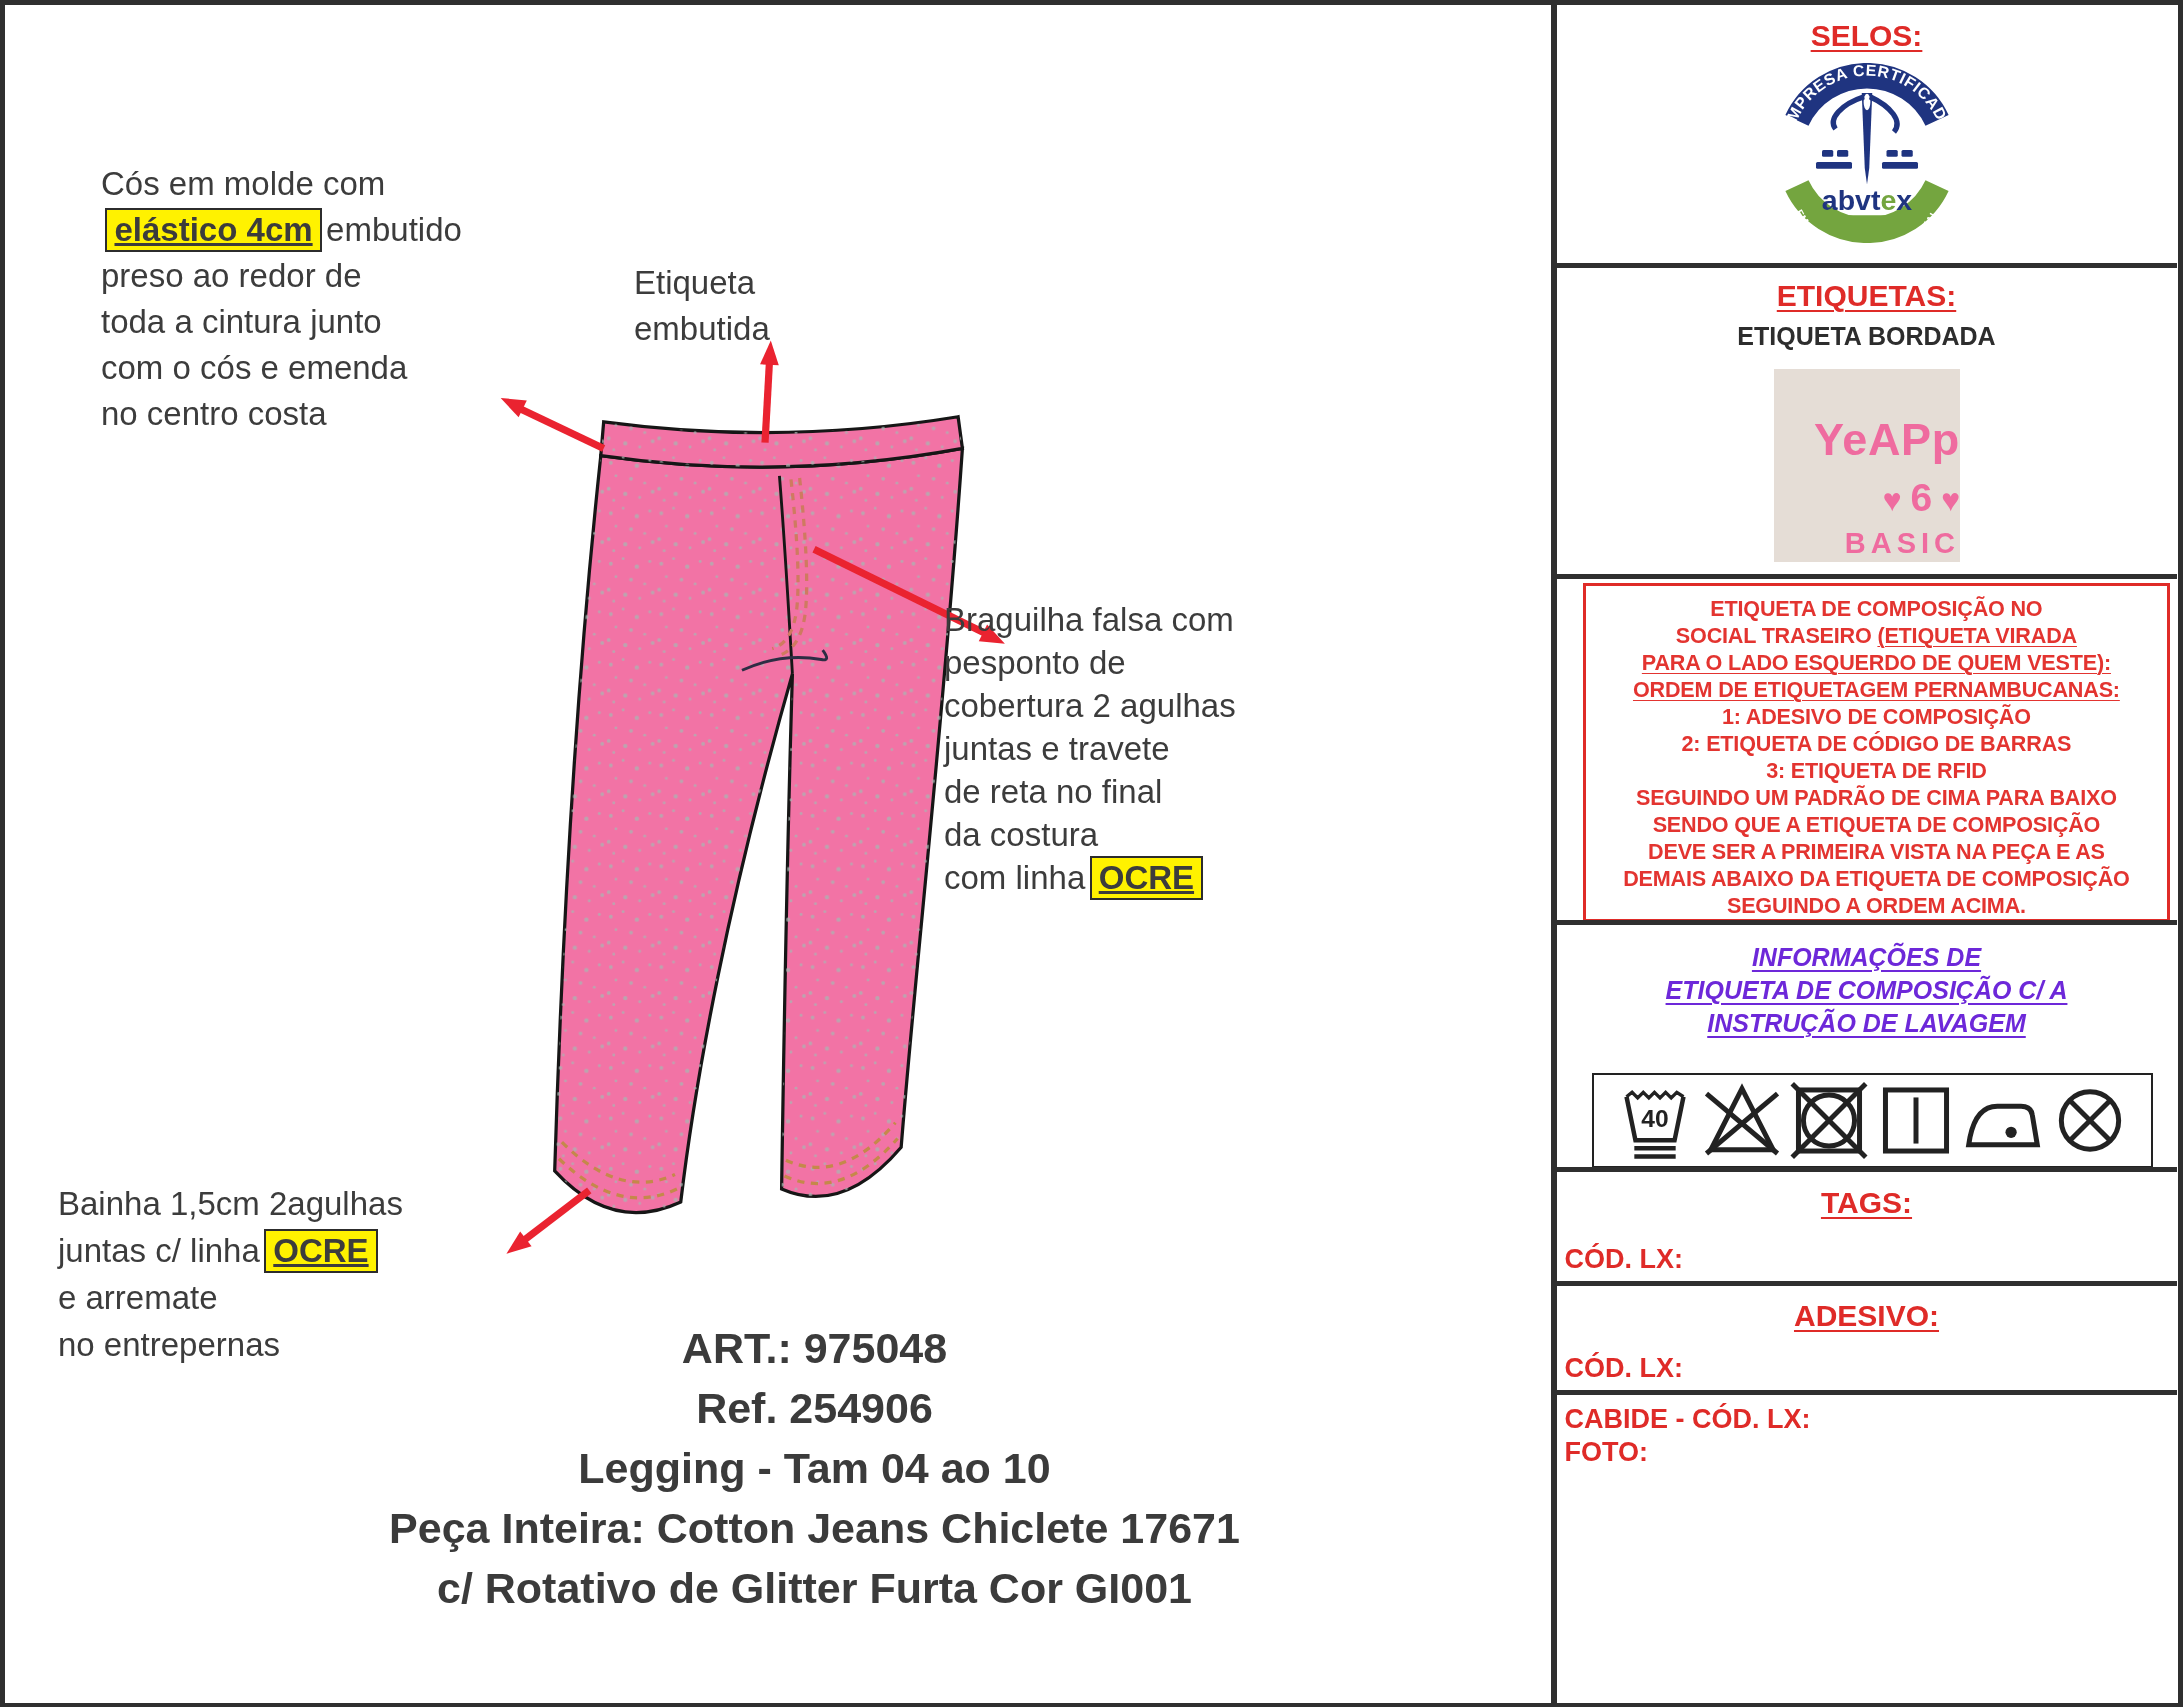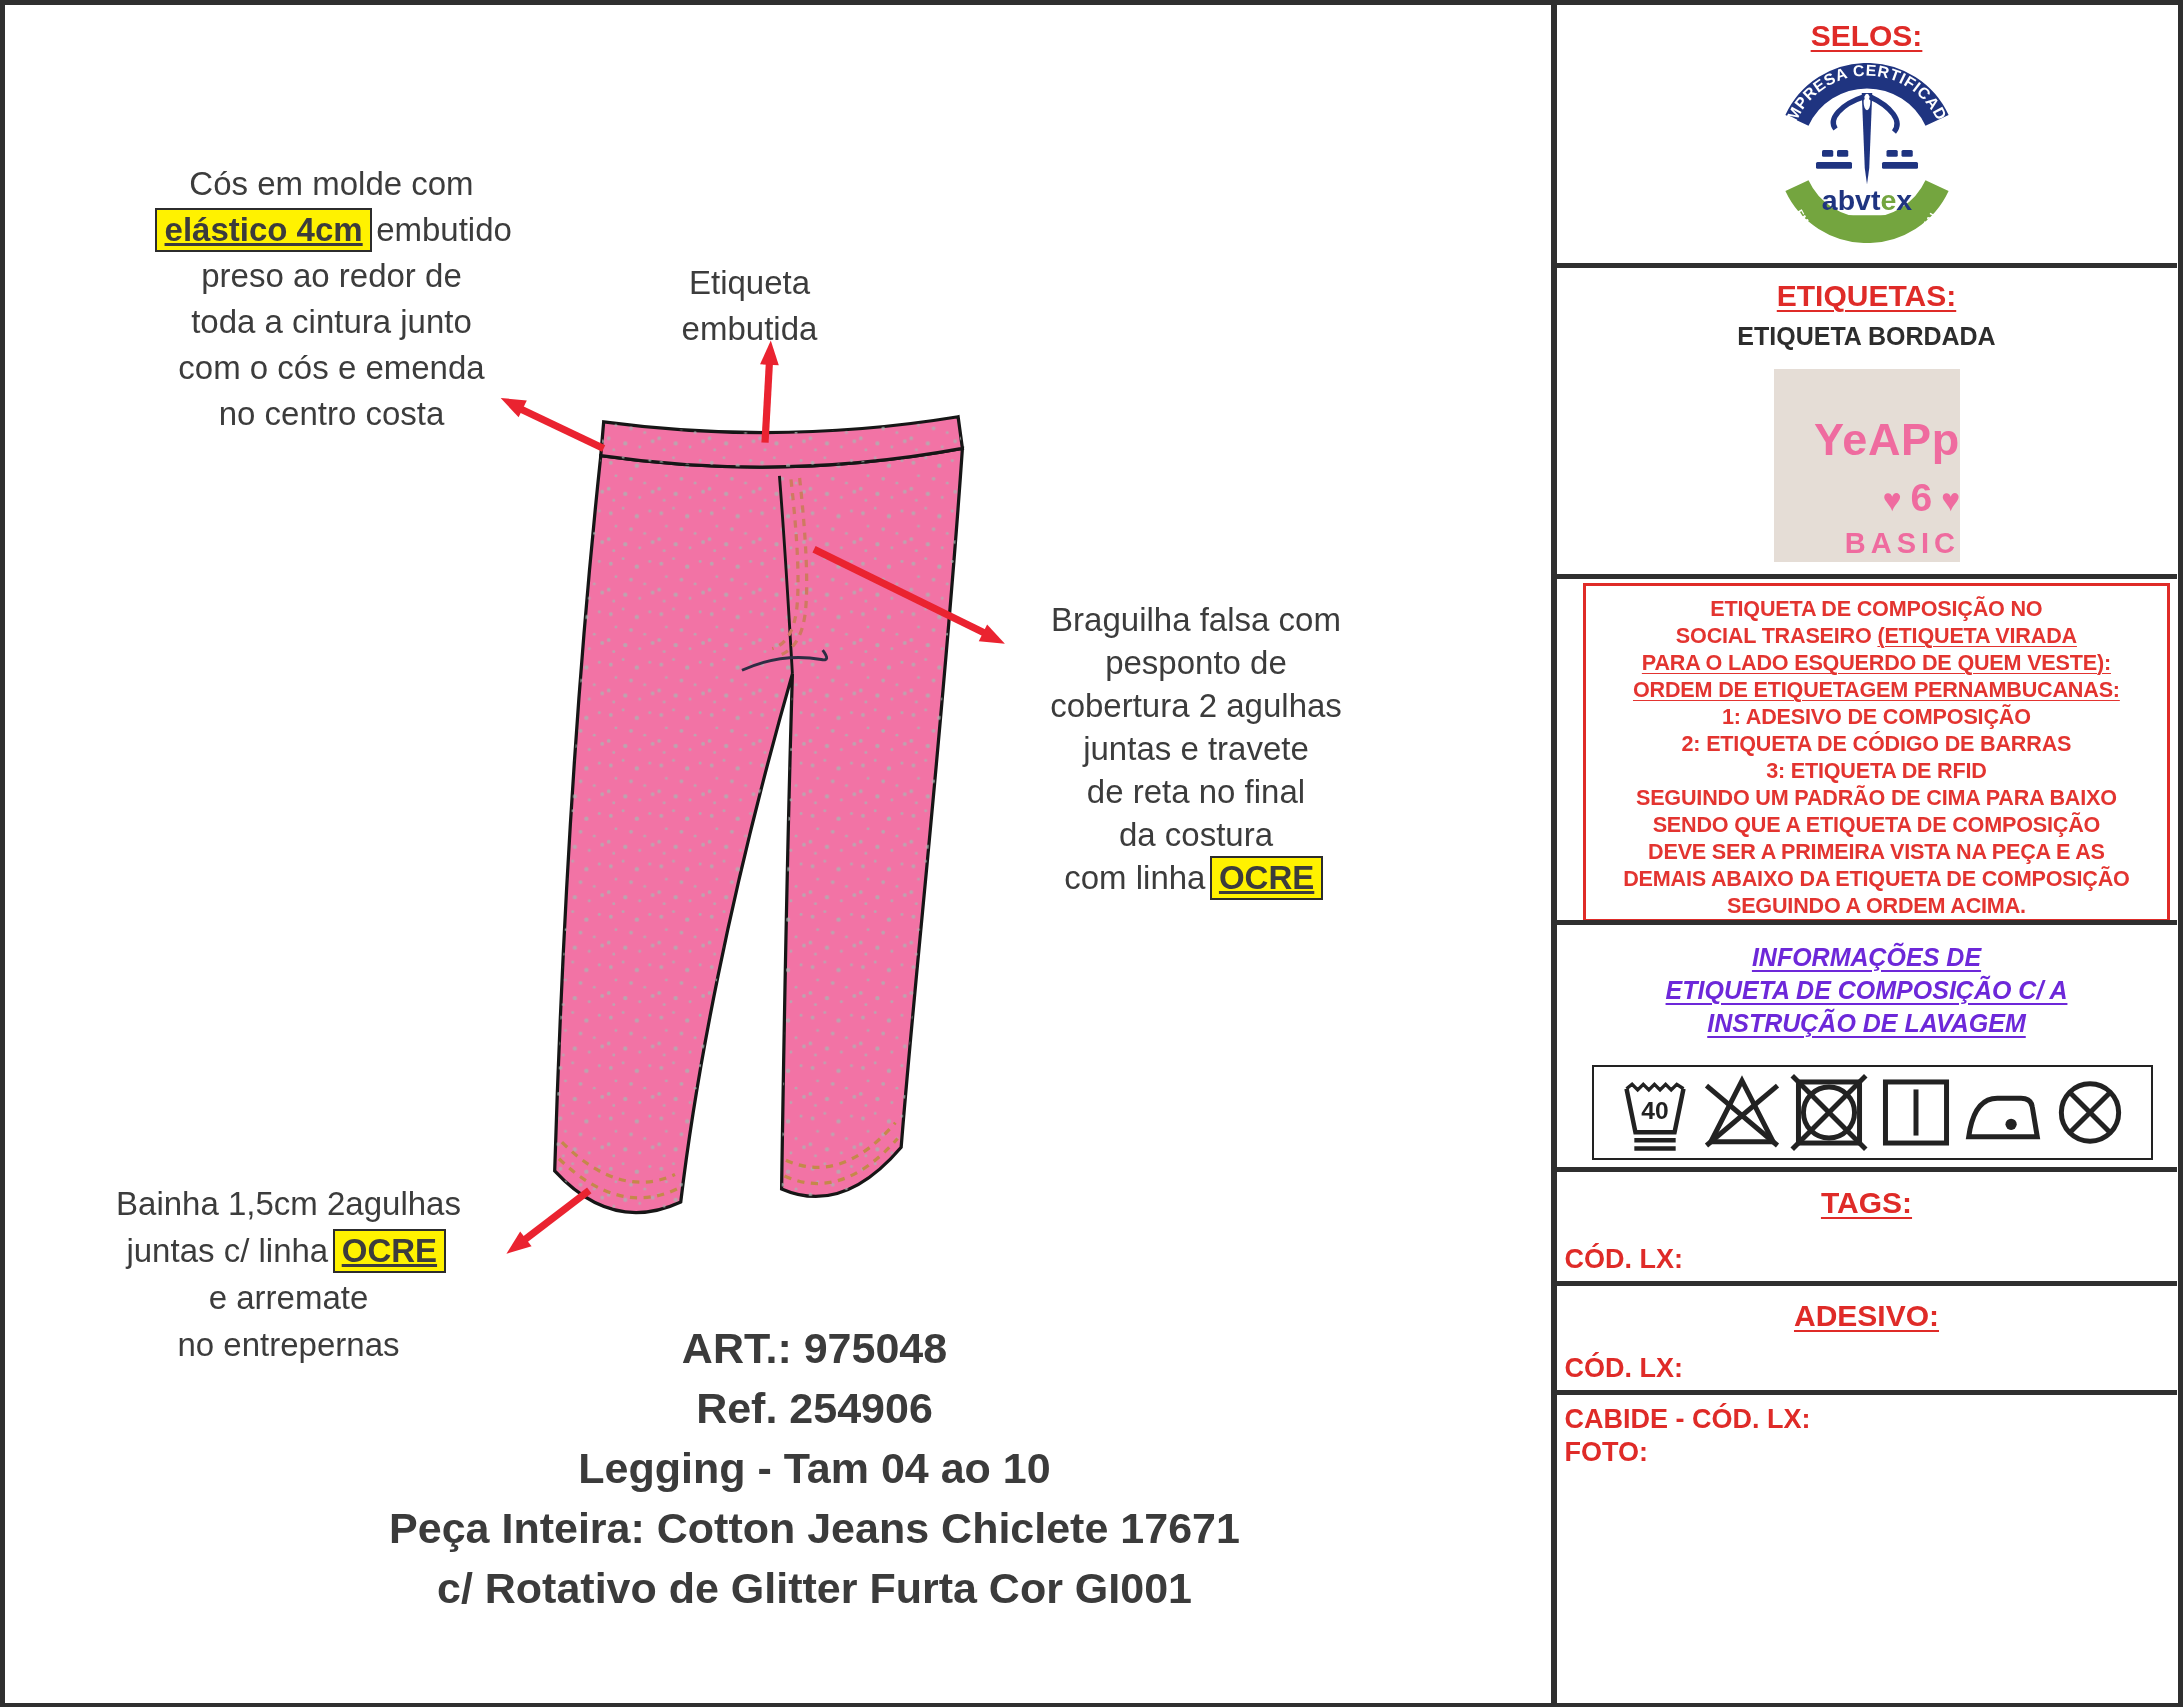--- a/index.html
+++ b/index.html
@@ -3,39 +3,39 @@
 <meta charset="utf-8">
 <style>
   html,body{margin:0;padding:0;background:#ffffff;}
   body{width:2183px;height:1708px;position:relative;overflow:hidden;
        font-family:"Liberation Sans", sans-serif;color:#3c3c3c;}
   .abs{position:absolute;}
   
   .page-border{position:absolute;inset:0;border:5.8px solid #2f2f2f;box-sizing:border-box;pointer-events:none;z-index:40;}
   .v-divider{position:absolute;left:1551px;top:0;width:5.8px;height:1708px;background:#2f2f2f;z-index:30;}
   
-  .ann{position:absolute;text-align:center;font-size:33px;line-height:46px;color:#3c3c3c;z-index:10;}
+  .ann{position:absolute;font-size:33px;line-height:46px;color:#3c3c3c;z-index:10;}
   .hl{display:inline-block;background:#fff200;border:2.2px solid #2c2c2c;padding:0 7.2px;margin:0 4.3px;
       font-weight:bold;text-decoration:underline;line-height:40px;}
   .footer-block{position:absolute;left:166px;top:1318px;width:1297px;text-align:center;
       font-size:43px;line-height:60px;font-weight:bold;color:#3b3b3b;z-index:10;}
   
   .sidebar{position:absolute;left:1556px;top:5.8px;width:621px;height:1696px;z-index:20;}
   .sec{position:relative;box-sizing:border-box;border-bottom:5px solid #2f2f2f;overflow:hidden;}
   .sec:last-child{border-bottom:none;}
   .sec-title{display:block;text-align:center;font-size:30px;font-weight:bold;color:#df2b28;
       text-decoration:underline;text-decoration-thickness:2.2px;text-underline-offset:4.3px;}
   .sub-title{display:block;text-align:center;font-size:25px;font-weight:bold;color:#2d2d2d;}
   .compbox{box-sizing:border-box;margin:4.3px 7.2px 0 27px;border:3.6px solid #df2b28;
       padding:8.6px 4.3px;height:339px;}
   .compline{text-align:center;font-size:21.6px;line-height:27px;font-weight:bold;color:#e33430;letter-spacing:-0.2px;}
   .u{text-decoration:underline;text-decoration-thickness:1.4px;text-underline-offset:2.9px;}
   .infoline{text-align:center;font-size:25px;line-height:33px;font-weight:bold;color:#6d28d9;
       text-decoration:underline;text-decoration-thickness:2.2px;text-underline-offset:3.6px;font-style:italic;}
-  .carebox{position:absolute;left:36px;top:140px;width:561px;height:95px;border:2.9px solid #222;
+  .carebox{position:absolute;left:36px;top:148px;width:561px;height:95px;border:2.9px solid #222;
       display:flex;justify-content:space-between;align-items:center;padding:0 19px;box-sizing:border-box;}
   .codlx{position:absolute;left:8.6px;bottom:5.8px;font-size:27px;font-weight:bold;color:#df2b28;}
   .brand-label{position:absolute;left:218px;top:101px;width:186px;height:193px;background:#e5ddd6;
       text-align:right;}
   .brand-name{display:block;margin-top:45px;font-size:45px;font-weight:bold;color:#ef6b9f;letter-spacing:0.7px;}
   .brand-mid{display:block;margin-top:10px;font-size:32px;font-weight:bold;color:#ef6b9f;}
   .brand-mid .num{font-size:39px;}
   .brand-basic{display:block;margin-top:7.2px;font-size:29px;font-weight:bold;color:#ef6b9f;letter-spacing:5px;padding-left:33px;}
   .cabide-line{font-size:27px;font-weight:bold;color:#df2b28;line-height:33px;}
 </style>

